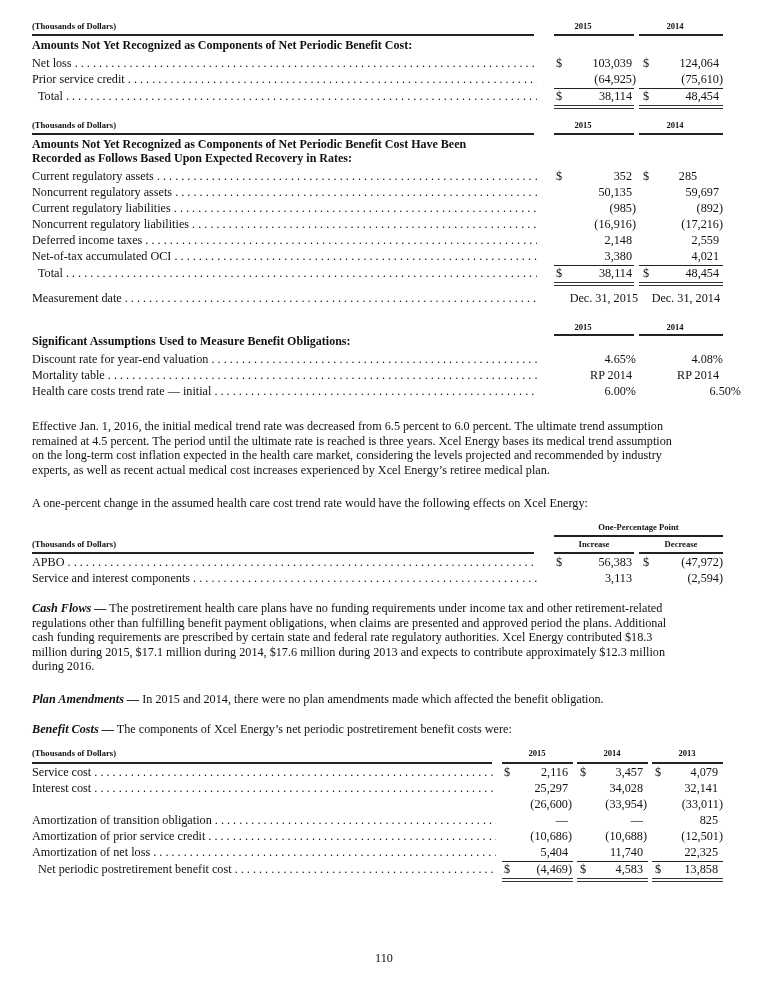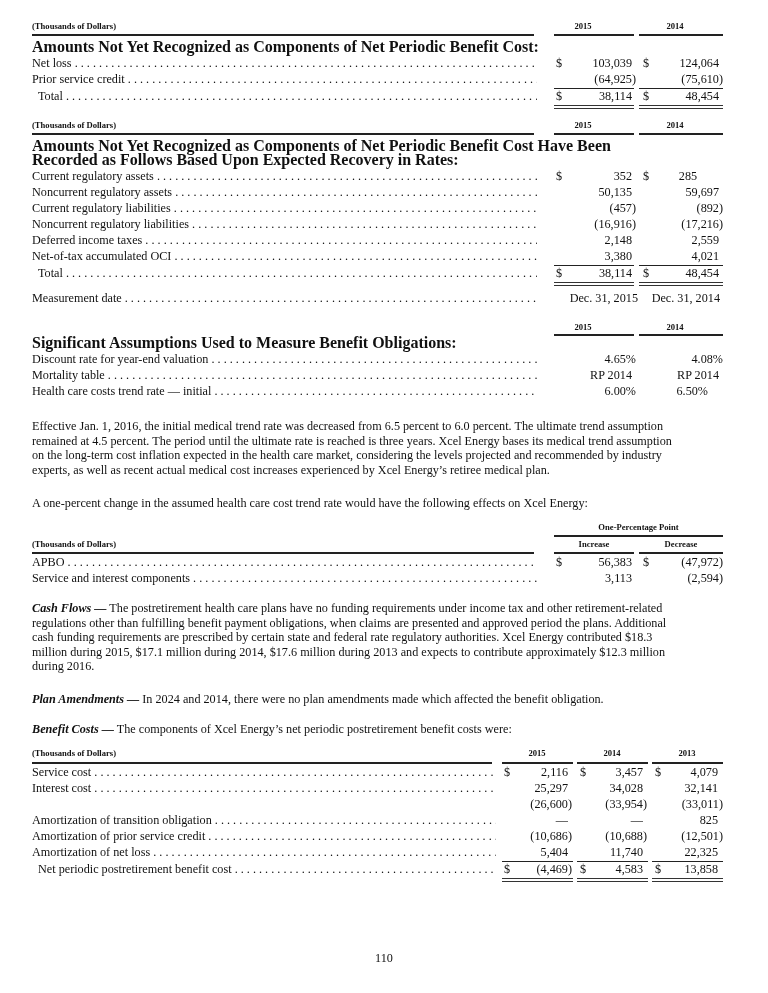--- a/index.html
+++ b/index.html
@@ -8,21 +8,21 @@
     font-family: "Liberation Serif", serif; color: #111; font-size: 12.2px;
   }
   .page { position: absolute; left: 32px; top: 0; width: 700px; }
   .abs { position: absolute; }
   .row { position: absolute; left: 0; height: 16px; line-height: 16px; white-space: nowrap; }
   .lbl { position: absolute; left: 0; overflow: hidden; white-space: nowrap; }
   .lbl .dots::after {
     content: " . . . . . . . . . . . . . . . . . . . . . . . . . . . . . . . . . . . . . . . . . . . . . . . . . . . . . . . . . . . . . . . . . . . . . . . . . . . . . . . . . . . . . . . . . . . . . . . . .";
   }
   .hdr { font-weight: bold; font-size: 8.6px; }
-  .sect { font-weight: bold; font-size: 16px; }
+  .sect { font-weight: bold; font-size: 12px; }
   .num { position: absolute; text-align: right; }
   .dol { position: absolute; }
   .rule { position: absolute; height: 0; border-top: 2px solid #222; }
   .rule1 { position: absolute; height: 0; border-top: 1px solid #222; }
   .dbl { position: absolute; height: 2px; border-top: 1.5px solid #333; border-bottom: 1.5px solid #333; }
   .para { position: absolute; left: 0; width: 690px; line-height: 14.6px; font-size: 12.2px; }
   .ital { font-style: italic; font-weight: bold; }
   .center { text-align: center; }
 </style>
 </head>
@@ -83,21 +83,21 @@
       <div class="dol" style="left:611px;">$</div>
       <div class="num" style="left:625px; width:62px;text-align:center;">285</div>
     </div>
     <div class="row" style="top:184px; width:700px;">
       <div class="lbl" style="width:505px;"><span>Noncurrent regulatory assets</span><span class="dots"></span></div>
       <div class="num" style="left:540px; width:60px;">50,135</div>
       <div class="num" style="left:625px; width:62px;">59,697</div>
     </div>
     <div class="row" style="top:200px; width:700px;">
       <div class="lbl" style="width:505px;"><span>Current regulatory liabilities</span><span class="dots"></span></div>
-      <div class="num" style="left:540px; width:64px;">(457)</div>
+      <div class="num" style="left:540px; width:64px;">(985)</div>
       <div class="num" style="left:625px; width:66px;">(892)</div>
     </div>
     <div class="row" style="top:216px; width:700px;">
       <div class="lbl" style="width:505px;"><span>Noncurrent regulatory liabilities</span><span class="dots"></span></div>
       <div class="num" style="left:540px; width:64px;">(16,916)</div>
       <div class="num" style="left:625px; width:66px;">(17,216)</div>
     </div>
     <div class="row" style="top:232px; width:700px;">
       <div class="lbl" style="width:505px;"><span>Deferred income taxes</span><span class="dots"></span></div>
       <div class="num" style="left:540px; width:60px;">2,148</div>
@@ -141,21 +141,21 @@
       <div class="num" style="left:625px; width:66px;">4.08%</div>
     </div>
     <div class="row" style="top:367px; width:700px;">
       <div class="lbl" style="width:505px;"><span>Mortality table</span><span class="dots"></span></div>
       <div class="num" style="left:540px; width:60px;">RP 2014</div>
       <div class="num" style="left:625px; width:62px;">RP 2014</div>
     </div>
     <div class="row" style="top:383px; width:700px;">
       <div class="lbl" style="width:505px;"><span>Health care costs trend rate — initial</span><span class="dots"></span></div>
       <div class="num" style="left:540px; width:64px;">6.00%</div>
-      <div class="num" style="left:610px; width:66px;">6.50%</div>
+      <div class="num" style="left:643px; width:66px;">6.50%</div>
     </div>
   </div>
 
   <div class="para" style="top:419px;">
     <div>Effective Jan. 1, 2016, the initial medical trend rate was decreased from 6.5 percent to 6.0 percent.  The ultimate trend assumption</div>
     <div>remained at 4.5 percent.  The period until the ultimate rate is reached is three years.  Xcel Energy bases its medical trend assumption</div>
     <div>on the long-term cost inflation expected in the health care market, considering the levels projected and recommended by industry</div>
     <div>experts, as well as recent actual medical cost increases experienced by Xcel Energy’s retiree medical plan.</div>
   </div>
 
@@ -187,21 +187,21 @@
 
   <div class="para" style="top:601px;">
     <div><span class="ital">Cash Flows —</span><span> The postretirement health care plans have no funding requirements under income tax and other retirement-related</span></div>
     <div>regulations other than fulfilling benefit payment obligations, when claims are presented and approved period the plans.  Additional</div>
     <div>cash funding requirements are prescribed by certain state and federal rate regulatory authorities.  Xcel Energy contributed $18.3</div>
     <div>million during 2015, $17.1 million during 2014, $17.6 million during 2013 and expects to contribute approximately $12.3 million</div>
     <div>during 2016.</div>
   </div>
 
   <div class="para" style="top:692px;">
-    <span class="ital">Plan Amendments —</span><span> In 2024 and 2014, there were no plan amendments made which affected the benefit obligation.</span>
+    <span class="ital">Plan Amendments —</span><span> In 2015 and 2014, there were no plan amendments made which affected the benefit obligation.</span>
   </div>
 
   <div class="para" style="top:722px;">
     <span class="ital">Benefit Costs —</span><span> The components of Xcel Energy’s net periodic postretirement benefit costs were:</span>
   </div>
 
   <div>
     <div class="abs hdr" style="left:0; top:748px;">(Thousands of Dollars)</div>
     <div class="abs hdr center" style="left:470px; width:70px; top:748px;">2015</div>
     <div class="abs hdr center" style="left:545px; width:70px; top:748px;">2014</div>

